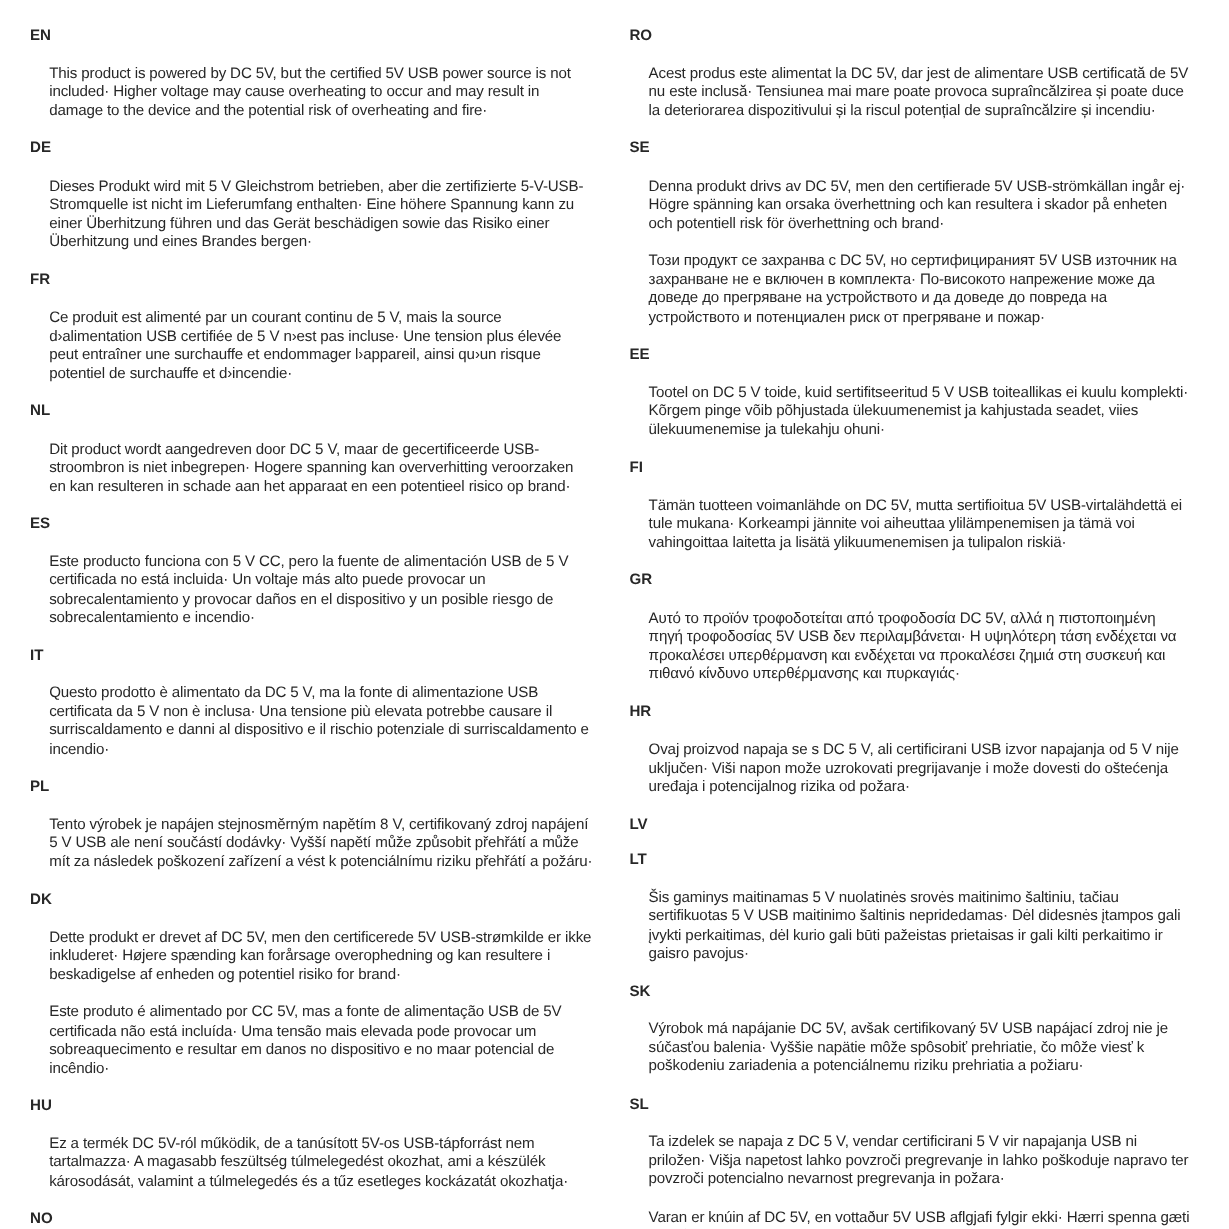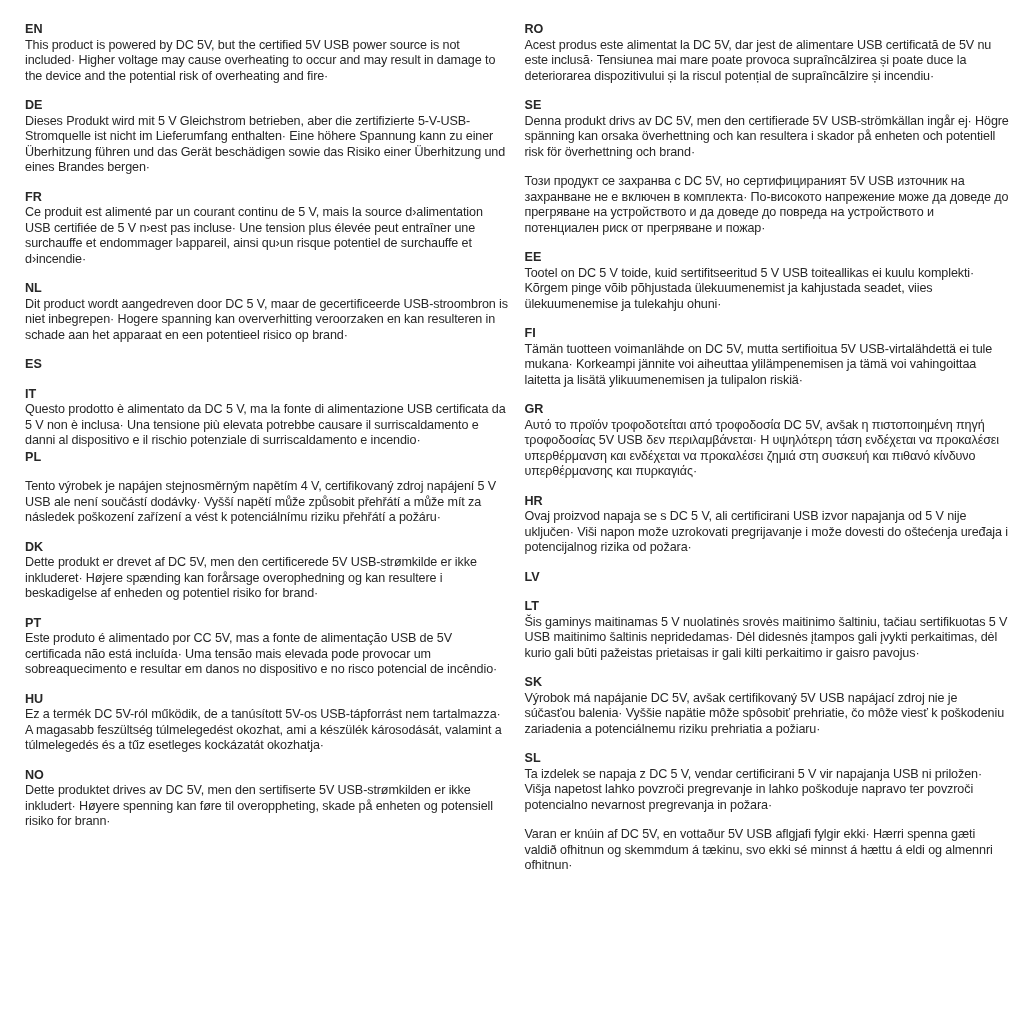--- a/index.html
+++ b/index.html
@@ -22,21 +22,21 @@
   .col { min-width: 0; }
   .sec { margin: 0 0 14px 0; }
   .sec.tight { margin-bottom: 1px; }
   .code {
     font-size: 12.6px;
     font-weight: 700;
     margin: 0;
     padding: 0;
     letter-spacing: 0;
   }
-  .body { margin: 0; padding: 0; }
+  .body { margin: 16px; padding: 0; }
 </style>
 </head>
 <body>
 
 <div class="page">
 
   <div class="col">
     <section class="sec">
       <h2 class="code">EN</h2>
       <p class="body">This product is powered by DC 5V, but the certified 5V USB power source is not included· Higher voltage may cause overheating to occur and may result in damage to the device and the potential risk of overheating and fire·</p>
@@ -48,38 +48,38 @@
     <section class="sec">
       <h2 class="code">FR</h2>
       <p class="body">Ce produit est alimenté par un courant continu de 5 V, mais la source d›alimentation USB certifiée de 5 V n›est pas incluse· Une tension plus élevée peut entraîner une surchauffe et endommager l›appareil, ainsi qu›un risque potentiel de surchauffe et d›incendie·</p>
     </section>
     <section class="sec">
       <h2 class="code">NL</h2>
       <p class="body">Dit product wordt aangedreven door DC 5 V, maar de gecertificeerde USB-stroombron is niet inbegrepen· Hogere spanning kan oververhitting veroorzaken en kan resulteren in schade aan het apparaat en een potentieel risico op brand·</p>
     </section>
     <section class="sec">
       <h2 class="code">ES</h2>
+      <p class="body">Este producto funciona con 5 V CC, pero la fuente de alimentación USB de 5 V certificada no está incluida· Un voltaje más alto puede provocar un sobrecalentamiento y provocar daños en el dispositivo y un posible riesgo de sobrecalentamiento e incendio·</p>
     </section>
     <section class="sec tight">
       <h2 class="code">IT</h2>
       <p class="body">Questo prodotto è alimentato da DC 5 V, ma la fonte di alimentazione USB certificata da 5 V non è inclusa· Una tensione più elevata potrebbe causare il surriscaldamento e danni al dispositivo e il rischio potenziale di surriscaldamento e incendio·</p>
     </section>
     <section class="sec">
       <h2 class="code">PL</h2>
     </section>
     <section class="sec">
-      <p class="body">Tento výrobek je napájen stejnosměrným napětím 4 V, certifikovaný zdroj napájení 5 V USB ale není součástí dodávky· Vyšší napětí může způsobit přehřátí a může mít za následek poškození zařízení a vést k potenciálnímu riziku přehřátí a požáru·</p>
+      <p class="body">Tento výrobek je napájen stejnosměrným napětím 8 V, certifikovaný zdroj napájení 5 V USB ale není součástí dodávky· Vyšší napětí může způsobit přehřátí a může mít za následek poškození zařízení a vést k potenciálnímu riziku přehřátí a požáru·</p>
     </section>
     <section class="sec">
       <h2 class="code">DK</h2>
       <p class="body">Dette produkt er drevet af DC 5V, men den certificerede 5V USB-strømkilde er ikke inkluderet· Højere spænding kan forårsage overophedning og kan resultere i beskadigelse af enheden og potentiel risiko for brand·</p>
     </section>
     <section class="sec">
-      <h2 class="code">PT</h2>
-      <p class="body">Este produto é alimentado por CC 5V, mas a fonte de alimentação USB de 5V certificada não está incluída· Uma tensão mais elevada pode provocar um sobreaquecimento e resultar em danos no dispositivo e no risco potencial de incêndio·</p>
+      <p class="body">Este produto é alimentado por CC 5V, mas a fonte de alimentação USB de 5V certificada não está incluída· Uma tensão mais elevada pode provocar um sobreaquecimento e resultar em danos no dispositivo e no maar potencial de incêndio·</p>
     </section>
     <section class="sec">
       <h2 class="code">HU</h2>
       <p class="body">Ez a termék DC 5V-ról működik, de a tanúsított 5V-os USB-tápforrást nem tartalmazza· A magasabb feszültség túlmelegedést okozhat, ami a készülék károsodását, valamint a túlmelegedés és a tűz esetleges kockázatát okozhatja·</p>
     </section>
     <section class="sec">
       <h2 class="code">NO</h2>
       <p class="body">Dette produktet drives av DC 5V, men den sertifiserte 5V USB-strømkilden er ikke inkludert· Høyere spenning kan føre til overoppheting, skade på enheten og potensiell risiko for brann·</p>
     </section>
   </div>
@@ -99,21 +99,21 @@
     <section class="sec">
       <h2 class="code">EE</h2>
       <p class="body">Tootel on DC 5 V toide, kuid sertifitseeritud 5 V USB toiteallikas ei kuulu komplekti· Kõrgem pinge võib põhjustada ülekuumenemist ja kahjustada seadet, viies ülekuumenemise ja tulekahju ohuni·</p>
     </section>
     <section class="sec">
       <h2 class="code">FI</h2>
       <p class="body">Tämän tuotteen voimanlähde on DC 5V, mutta sertifioitua 5V USB-virtalähdettä ei tule mukana· Korkeampi jännite voi aiheuttaa ylilämpenemisen ja tämä voi vahingoittaa laitetta ja lisätä ylikuumenemisen ja tulipalon riskiä·</p>
     </section>
     <section class="sec">
       <h2 class="code">GR</h2>
-      <p class="body">Αυτό το προϊόν τροφοδοτείται από τροφοδοσία DC 5V, avšak η πιστοποιημένη πηγή τροφοδοσίας 5V USB δεν περιλαμβάνεται· Η υψηλότερη τάση ενδέχεται να προκαλέσει υπερθέρμανση και ενδέχεται να προκαλέσει ζημιά στη συσκευή και πιθανό κίνδυνο υπερθέρμανσης και πυρκαγιάς·</p>
+      <p class="body">Αυτό το προϊόν τροφοδοτείται από τροφοδοσία DC 5V, αλλά η πιστοποιημένη πηγή τροφοδοσίας 5V USB δεν περιλαμβάνεται· Η υψηλότερη τάση ενδέχεται να προκαλέσει υπερθέρμανση και ενδέχεται να προκαλέσει ζημιά στη συσκευή και πιθανό κίνδυνο υπερθέρμανσης και πυρκαγιάς·</p>
     </section>
     <section class="sec">
       <h2 class="code">HR</h2>
       <p class="body">Ovaj proizvod napaja se s DC 5 V, ali certificirani USB izvor napajanja od 5 V nije uključen· Viši napon može uzrokovati pregrijavanje i može dovesti do oštećenja uređaja i potencijalnog rizika od požara·</p>
     </section>
     <section class="sec">
       <h2 class="code">LV</h2>
     </section>
     <section class="sec">
       <h2 class="code">LT</h2>

